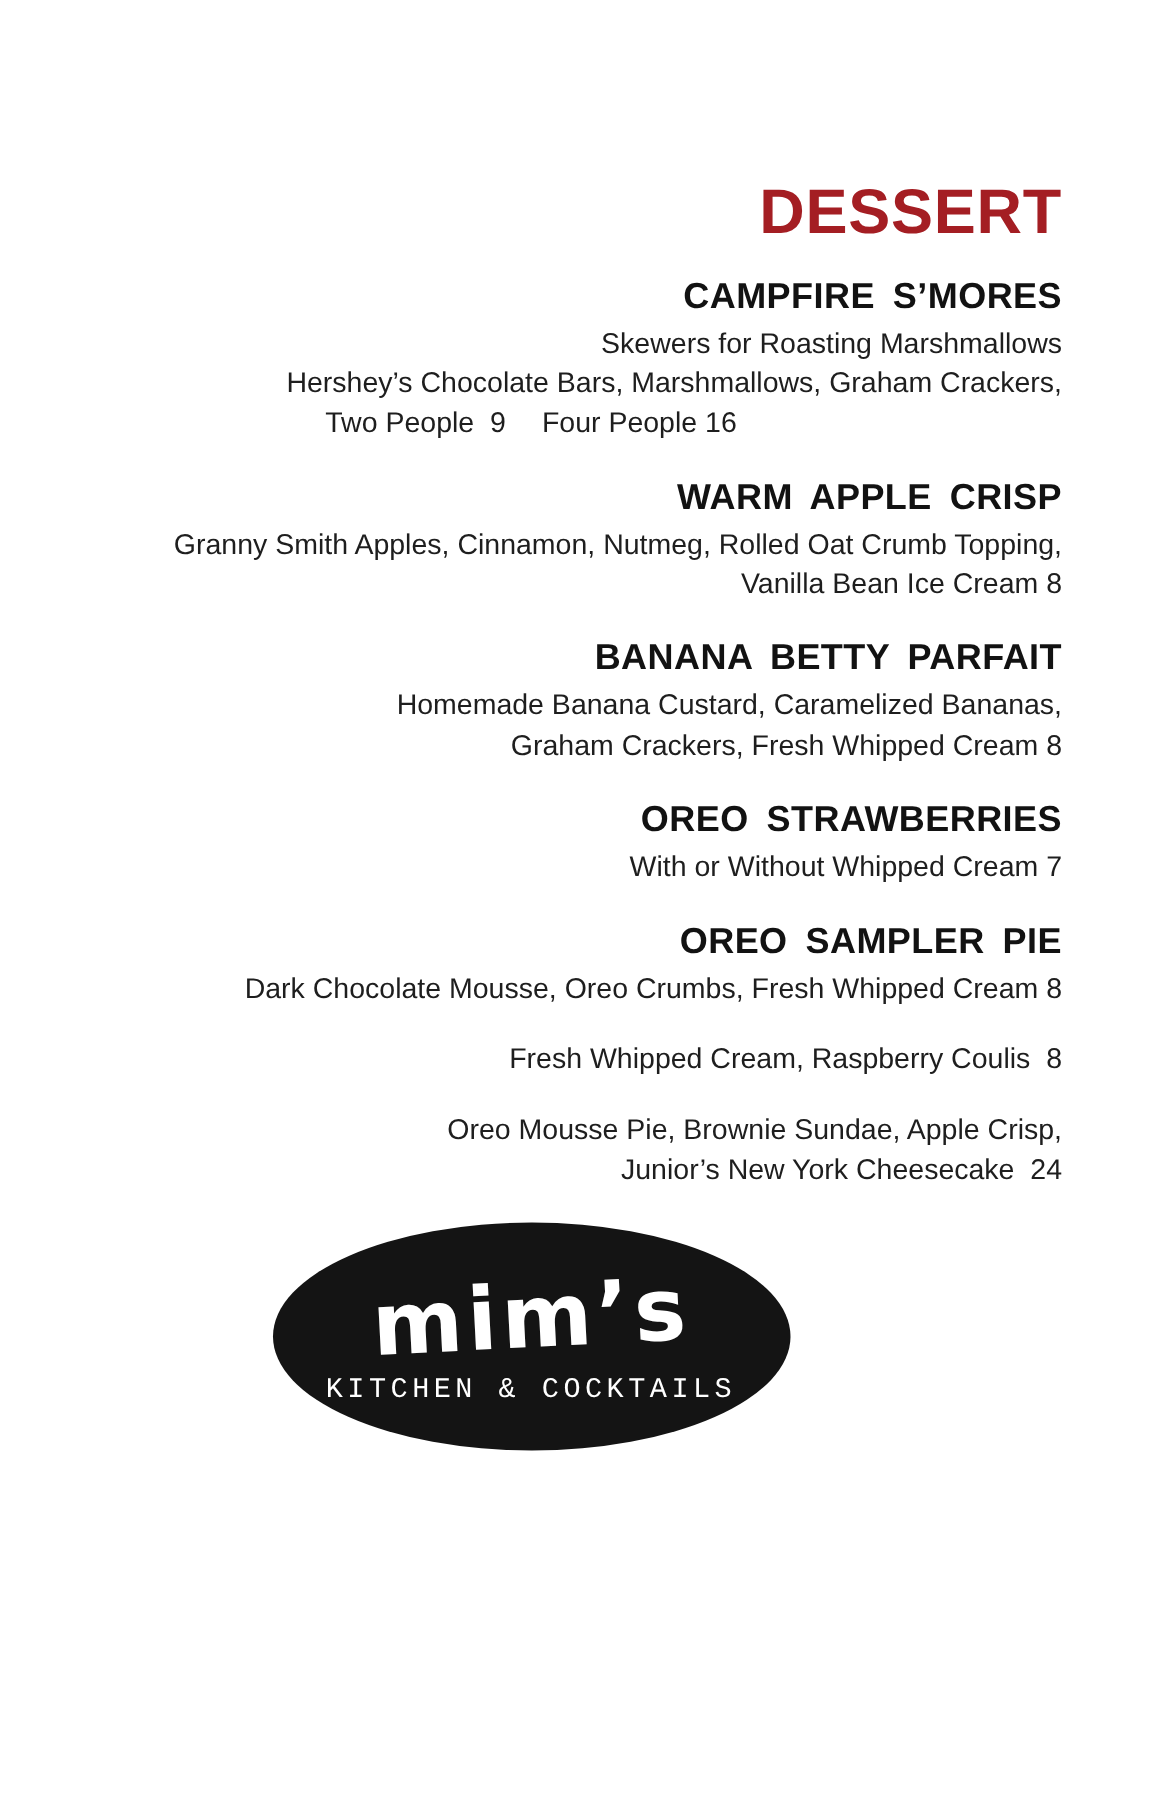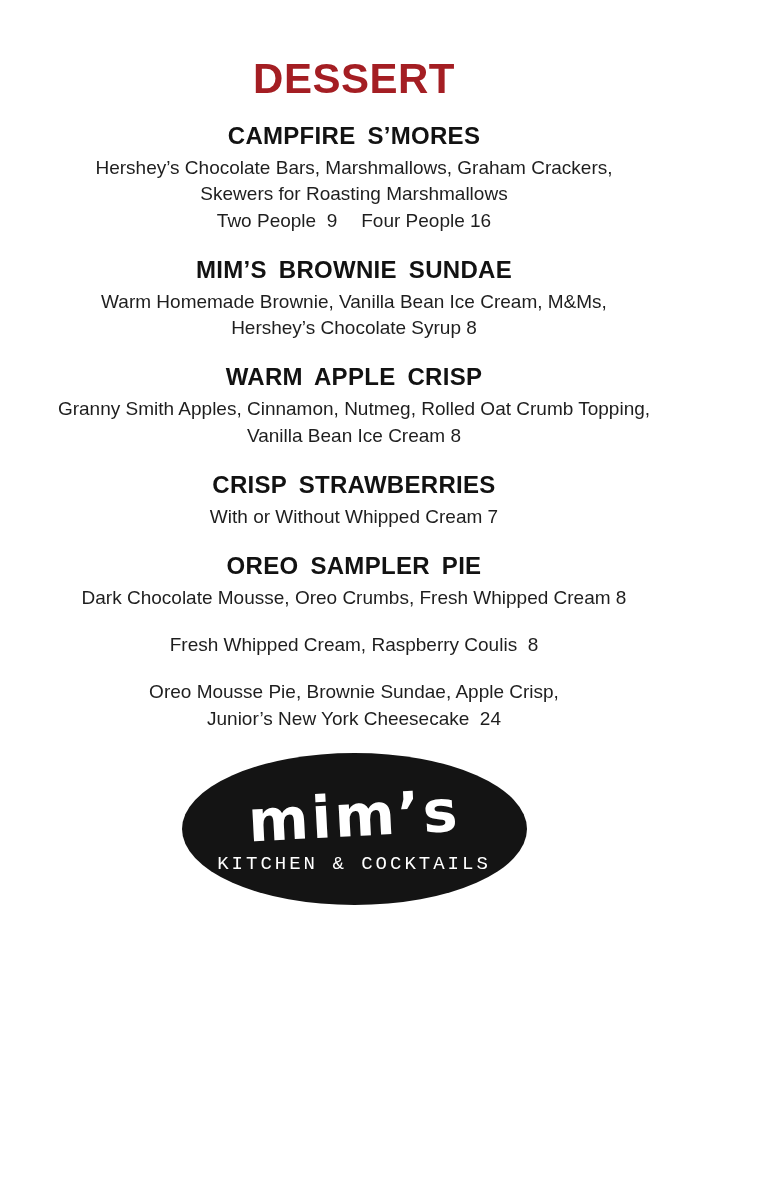--- a/index.html
+++ b/index.html
@@ -9,22 +9,22 @@
   }
   body {
     width: 776px;
     height: 1200px;
     font-family: "Liberation Sans", sans-serif;
     color: #1c1c1c;
     overflow: hidden;
   }
   .page {
     width: 708px;
-    padding-top: 56px;
-    text-align: center;
+    padding-top: 118px;
+    text-align: right;
     box-sizing: border-box;
   }
   .menu-title {
     font-size: 42px;
     font-weight: bold;
     color: #a41e23;
     letter-spacing: 0.5px;
     margin: 0 0 19px 0;
     line-height: 1.1;
   }
@@ -93,43 +93,43 @@
 </style>
 </head>
 <body>
 
 <main class="page">
 
   <h1 class="menu-title">DESSERT</h1>
 
   <section class="menu-item">
     <h2 class="item-name">CAMPFIRE S’MORES</h2>
+    <p class="item-line">Skewers for Roasting Marshmallows</p>
     <p class="item-line">Hershey’s Chocolate Bars, Marshmallows, Graham Crackers,</p>
-    <p class="item-line">Skewers for Roasting Marshmallows</p>
     <div class="price-row">
       <span>Two People  9</span>
       <span>Four People 16</span>
     </div>
   </section>
 
-  <section class="menu-item">
-    <h2 class="item-name">MIM’S BROWNIE SUNDAE</h2>
-    <p class="item-line">Warm Homemade Brownie, Vanilla Bean Ice Cream, M&amp;Ms,</p>
-    <p class="item-line">Hershey’s Chocolate Syrup 8</p>
-  </section>
 
   <section class="menu-item">
     <h2 class="item-name">WARM APPLE CRISP</h2>
     <p class="item-line">Granny Smith Apples, Cinnamon, Nutmeg, Rolled Oat Crumb Topping,</p>
     <p class="item-line">Vanilla Bean Ice Cream 8</p>
   </section>
 
+  <section class="menu-item">
+    <h2 class="item-name">BANANA BETTY PARFAIT</h2>
+    <p class="item-line">Homemade Banana Custard, Caramelized Bananas,</p>
+    <p class="item-line">Graham Crackers, Fresh Whipped Cream 8</p>
+  </section>
 
   <section class="menu-item">
-    <h2 class="item-name">CRISP STRAWBERRIES</h2>
+    <h2 class="item-name">OREO STRAWBERRIES</h2>
     <p class="item-line">With or Without Whipped Cream 7</p>
   </section>
 
   <section class="menu-item">
     <h2 class="item-name">OREO SAMPLER PIE</h2>
     <p class="item-line">Dark Chocolate Mousse, Oreo Crumbs, Fresh Whipped Cream 8</p>
   </section>
 
   <section class="menu-item">
     <p class="item-line">Fresh Whipped Cream, Raspberry Coulis  8</p>

